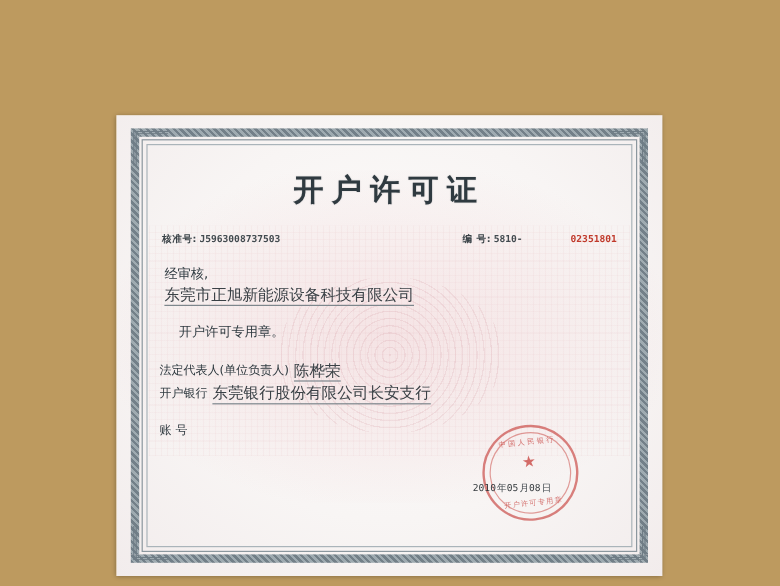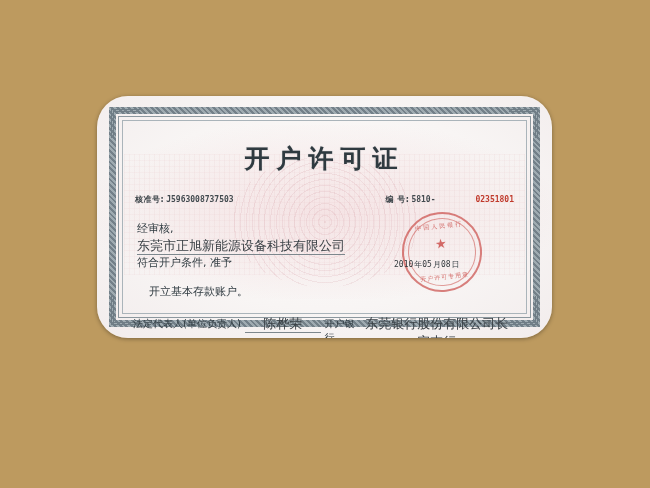--- a/index.html
+++ b/index.html
@@ -19,26 +19,25 @@
     width: 650px;
     height: 488px;
   }
 
   
   .certificate {
     position: absolute;
     left: 97px;
     top: 96px;
     width: 455px;
-    height: 242px;
+    height: 384px;
     background:
       radial-gradient(ellipse at 50% 45%, #fdfcfb 0%, #f8f5f4 55%, #f2ecec 100%);
     box-shadow: 0 1px 4px rgba(0,0,0,0.35);
     overflow: hidden;
-    border-radius: 31px;
   }
 
   
   .tint {
     position: absolute;
     left: 0; right: 0;
     top: 12%;
     height: 72%;
     background:
       radial-gradient(ellipse at 50% 50%, rgba(226,170,176,0.30) 0%, rgba(231,186,190,0.16) 45%, rgba(255,255,255,0) 75%);
@@ -174,20 +173,21 @@
     color: #2f3a40;
   }
 
   .line3 {
     display: flex;
     align-items: baseline;
     margin-top: 15px;
     padding: 0 2px;
     font-size: 10px;
     color: #2f3a40;
+    flex-direction: column;
   }
   .half { display: flex; align-items: baseline; flex: 1 1 0; }
   .half .fill { flex: 1 1 auto; }
 
   .acct {
     display: flex;
     align-items: baseline;
     margin-top: 15px;
     padding: 0 2px;
     font-size: 10px;
@@ -292,24 +292,23 @@
           <span class="lbl">核准号:</span><span class="val">J5963008737503</span>
         </div>
         <div>
           <span class="lbl">编 号:</span><span class="val">5810-</span><span class="val red">02351801</span>
         </div>
       </div>
 
       <div class="body-line">
         <span class="txt">经审核,</span>
         <span class="fill"><span class="ink">东莞市正旭新能源设备科技有限公司</span></span>
-        <span class="txt">符合开户条件, 准予</span>
-      </div>
-
-      <div class="line2">开立基本存款账户。</div>
+      </div>
+
+      <div class="line2">开户许可专用章。</div>
 
       <div class="line3">
         <span class="half">
           <span class="txt">法定代表人(单位负责人)</span>
           <span class="fill"><span class="ink">陈桦荣</span></span>
         </span>
         <span class="half">
           <span class="txt">开户银行</span>
           <span class="fill"><span class="ink">东莞银行股份有限公司长安支行</span></span>
         </span>

